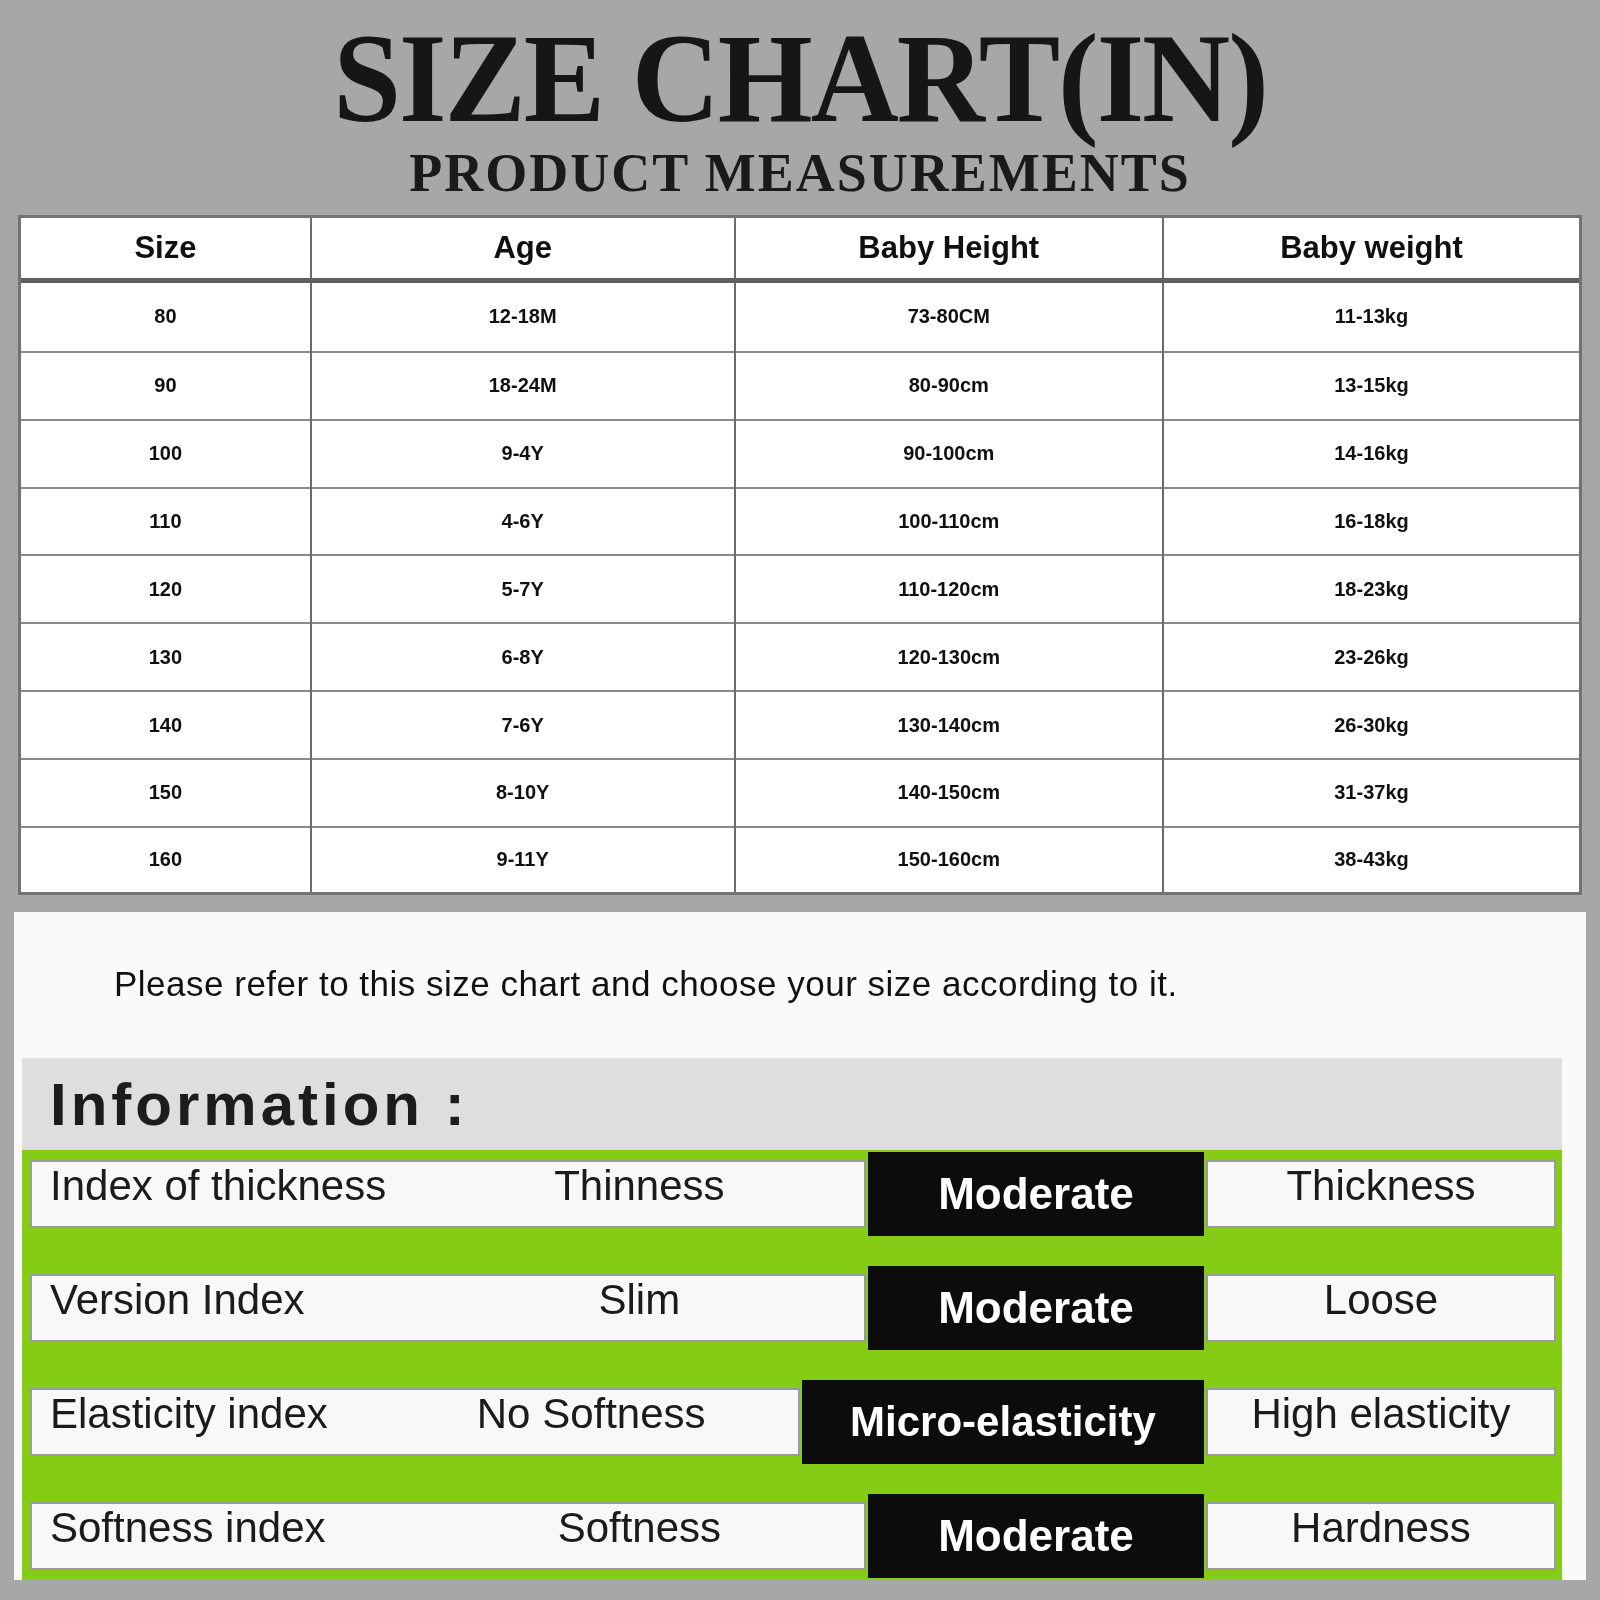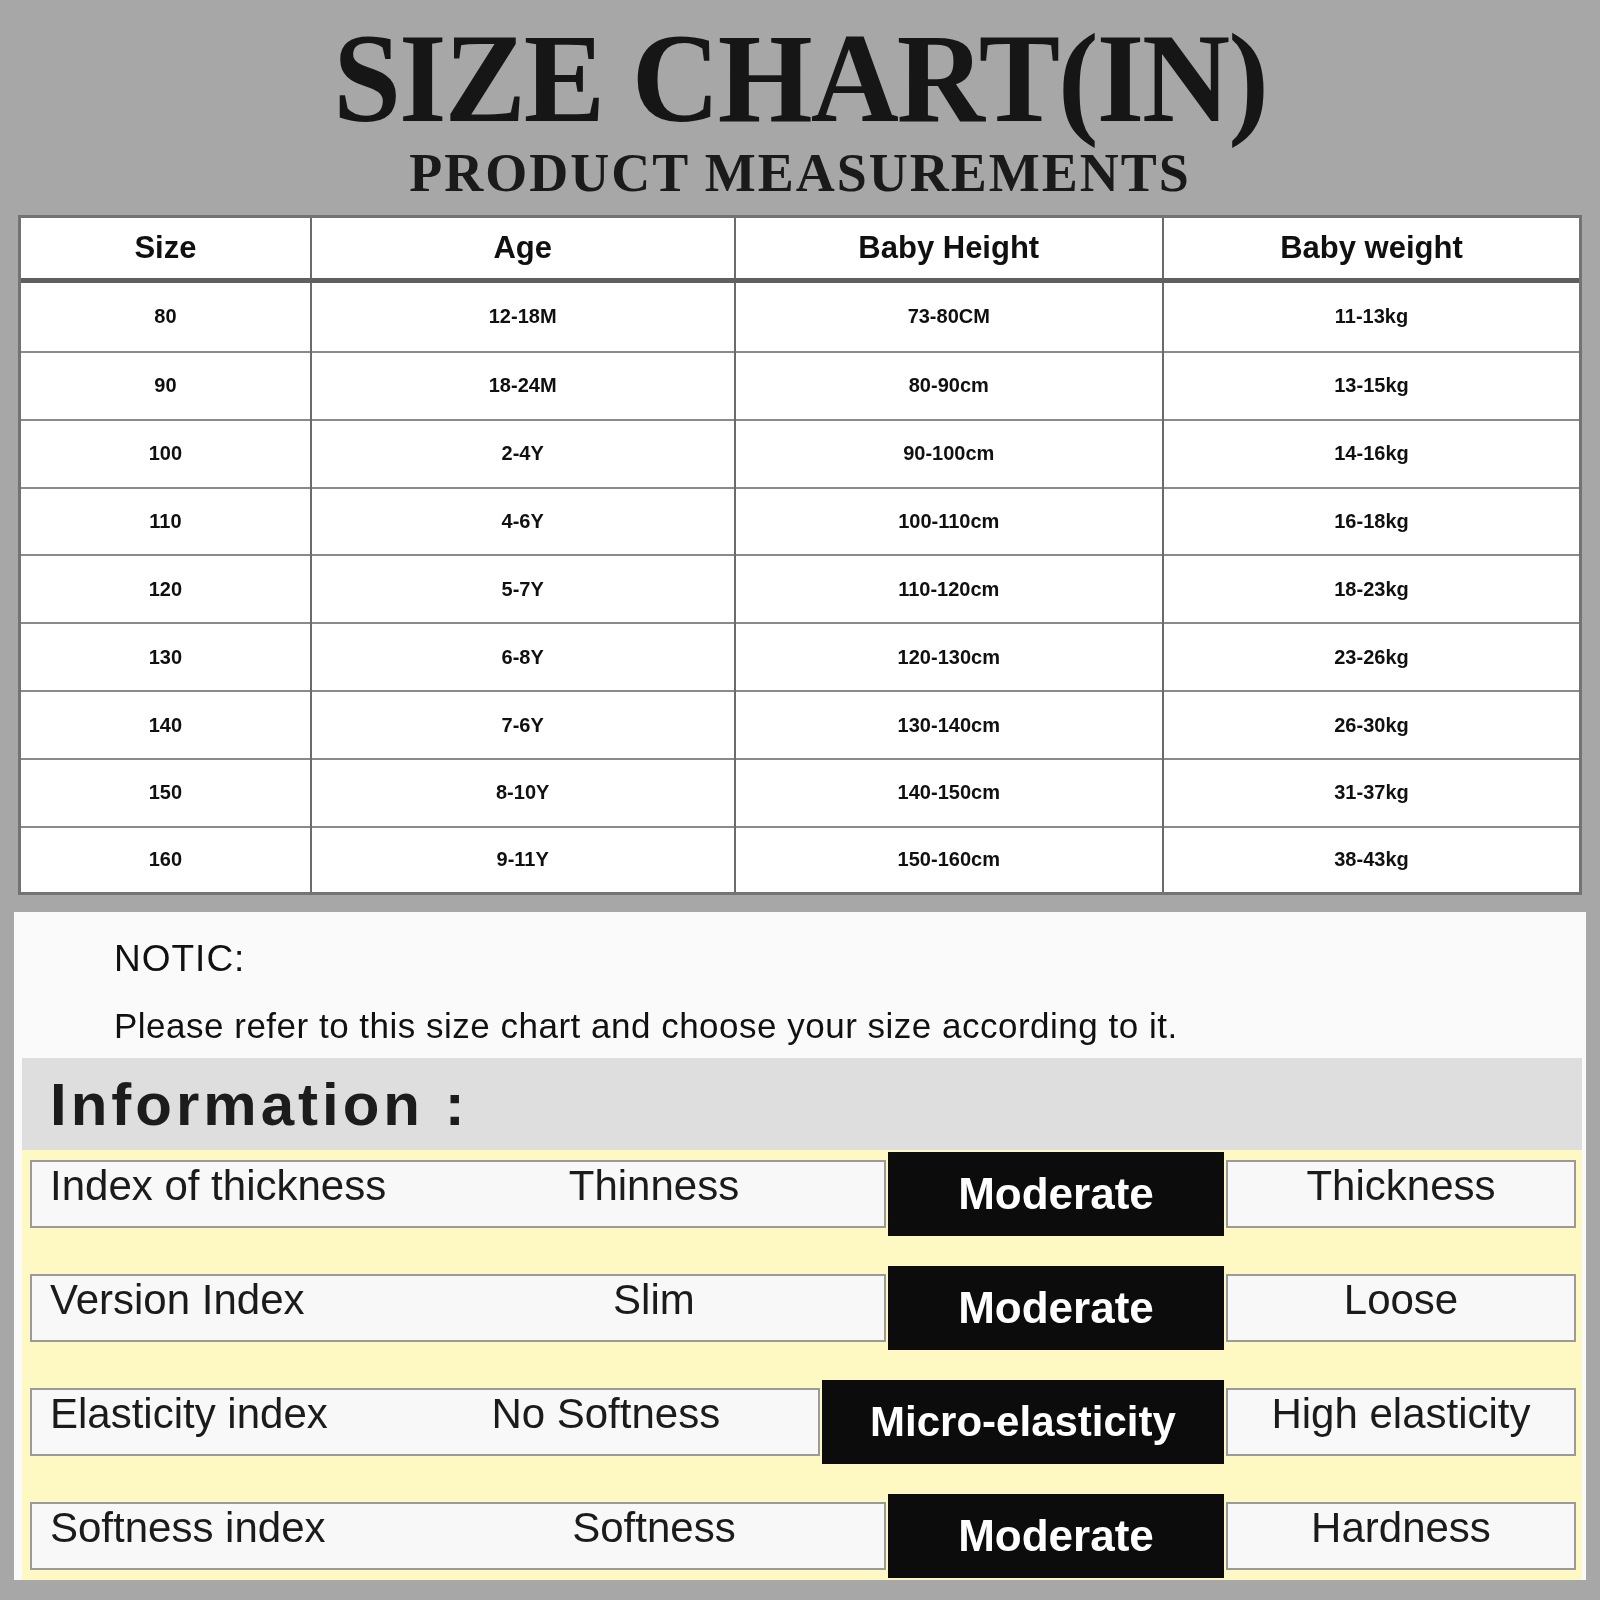--- a/index.html
+++ b/index.html
@@ -67,21 +67,21 @@
   
   .bottom-panel {
     position:absolute; left:14px; top:912px;
     width:1572px; height:668px;
     background:#fafafa;
   }
   .notice { height:146px; padding:26px 80px 0 100px; }
   .notice-title { font-size:37px; letter-spacing:1px; margin-bottom:16px; color:#111; }
   .notice-body  { font-size:35px; letter-spacing:0.5px; color:#111;margin-top:26px; }
 
-  .info-inner { margin:0 4px 0 8px; background:#fef9c3; }
+  .info-inner { margin:0 24px 0 8px; background:#84cc16; }
   .info-heading-band {
     height:92px;
     background:#dedede;
     display:flex; align-items:center;
     padding-left:28px;
   }
   .info-heading {
     font-size:60px; font-weight:bold; letter-spacing:4px; color:#1c1c1c;
   }
   .info-rows { padding:10px 6px 10px 8px; }
@@ -151,21 +151,21 @@
         <td>11-13kg</td>
       </tr>
       <tr>
         <td>90</td>
         <td>18-24M</td>
         <td>80-90cm</td>
         <td>13-15kg</td>
       </tr>
       <tr>
         <td>100</td>
-        <td>2-4Y</td>
+        <td>9-4Y</td>
         <td>90-100cm</td>
         <td>14-16kg</td>
       </tr>
       <tr>
         <td>110</td>
         <td>4-6Y</td>
         <td>100-110cm</td>
         <td>16-18kg</td>
       </tr>
       <tr>
@@ -197,21 +197,20 @@
         <td>9-11Y</td>
         <td>150-160cm</td>
         <td>38-43kg</td>
       </tr>
     </tbody>
   </table>
 </div>
 
 <div class="bottom-panel">
   <div class="notice">
-    <div class="notice-title">NOTIC:</div>
     <div class="notice-body">Please refer to this size chart and choose your size according to it.</div>
   </div>
 
   <div class="info-inner">
     <div class="info-heading-band">
       <span class="info-heading">Information :</span>
     </div>
 
     <div class="info-rows">
 

